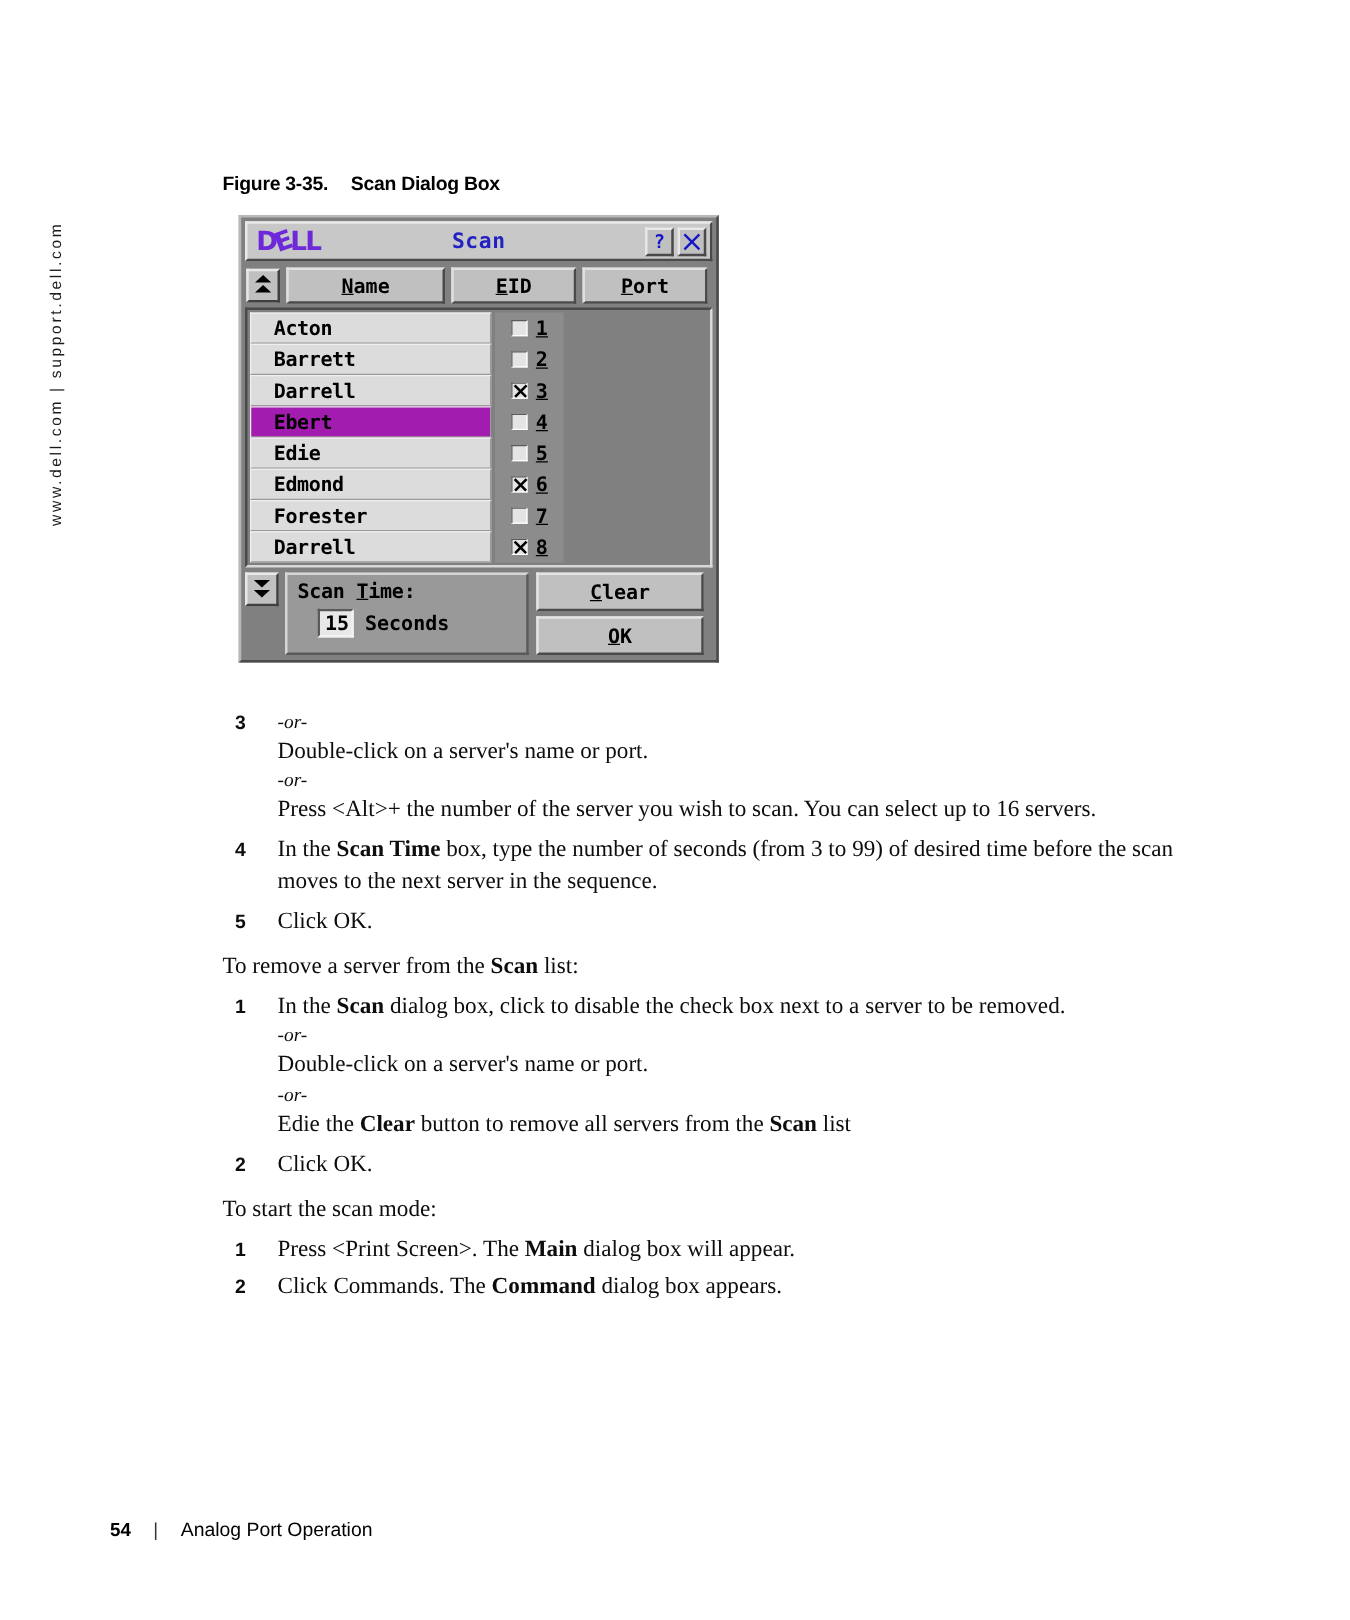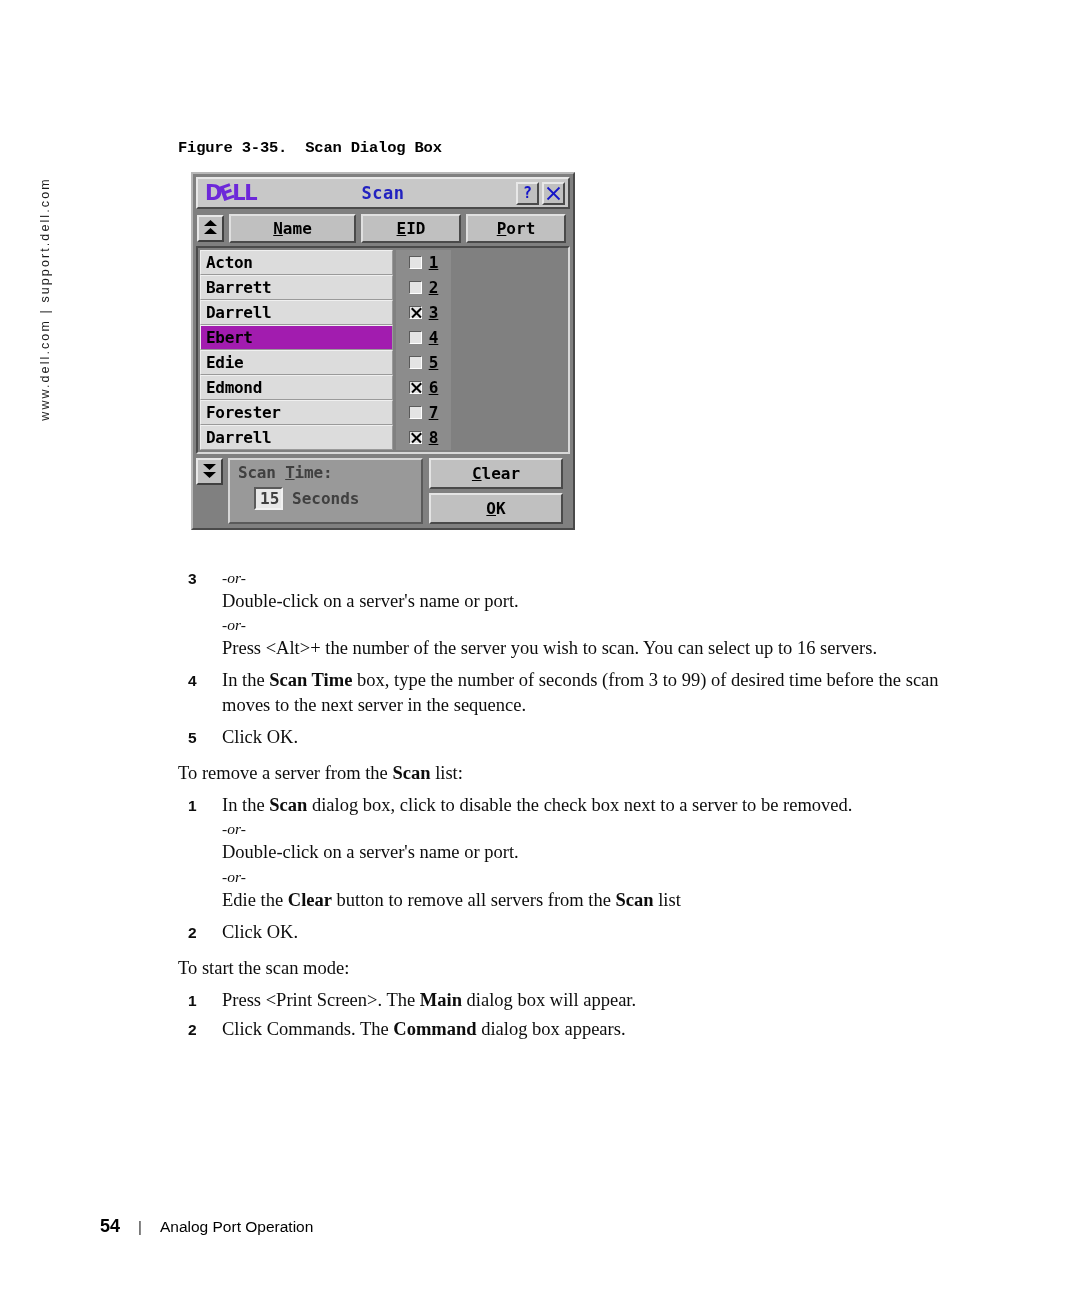--- a/index.html
+++ b/index.html
@@ -36,21 +36,21 @@
     letter-spacing: 2.1px;
     color: #1a1a1a;
     white-space: nowrap;
   }
 
   
   .figure-caption {
     position: absolute;
     left: 178px;
     top: 139px;
-    font-family: Liberation Mono, monospace;
+    font-family: Liberation Sans, sans-serif;
     font-weight: bold;
     font-size: 15.5px;
     letter-spacing: -0.2px;
     white-space: nowrap;
   }
   .figure-caption .fc-num { margin-right: 18px; }
 
   
   .dialog {
     position: absolute;
@@ -201,21 +201,21 @@
     box-sizing: border-box;
     font-family: "DejaVu Sans Mono", monospace;
     font-weight: bold;
     font-size: 16px;
     color: #000;
     background: #dcdcdc;
     border-top: 1px solid #f0f0f0;
     border-left: 1px solid #f0f0f0;
     border-right: 1px solid #9a9a9a;
     border-bottom: 1px solid #9a9a9a;
-    padding-left: 5px;
+    padding-left: 18px;
     letter-spacing: -0.3px;
     white-space: nowrap;
     overflow: hidden;
   }
   .cell.selected { background: #a21caf; }
 
   .chk-cell {
     height: 25px;
     display: flex;
     align-items: center;
@@ -265,21 +265,21 @@
     background: #999999;
     border-top: 2px solid #d6d6d6;
     border-left: 2px solid #d6d6d6;
     border-right: 2px solid #5a5a5a;
     border-bottom: 2px solid #5a5a5a;
     box-sizing: border-box;
     padding: 4px 0 0 8px;
     font-family: "DejaVu Sans Mono", monospace;
     font-weight: bold;
     font-size: 16px;
-    color: #404040;
+    color: #000000;
   }
   .scan-time-label { line-height: 1.1; letter-spacing: -0.2px;}
   .scan-time-row {
     display: flex;
     align-items: center;
     margin-top: 5px;
     margin-left: 16px;
     gap: 9px;
   }
   .time-input {
@@ -360,21 +360,21 @@
 
   
   .page-footer {
     position: absolute;
     left: 88px;
     top: 1216px;
     display: flex;
     align-items: baseline;
     font-family: "Liberation Sans", sans-serif;
   }
-  .pf-num  { font-weight: bold; font-size: 18px; margin-left: 12px; }
+  .pf-num  { font-weight: bold; font-size: 15px; }
   .pf-bar  { margin: 0 18px; font-size: 15px; color: #333; }
   .pf-text { font-size: 15.5px; }
 </style>
 </head>
 <body>
 
 <div class="side-url">
   <div class="side-url-text">www.dell.com | support.dell.com</div>
 </div>
 

